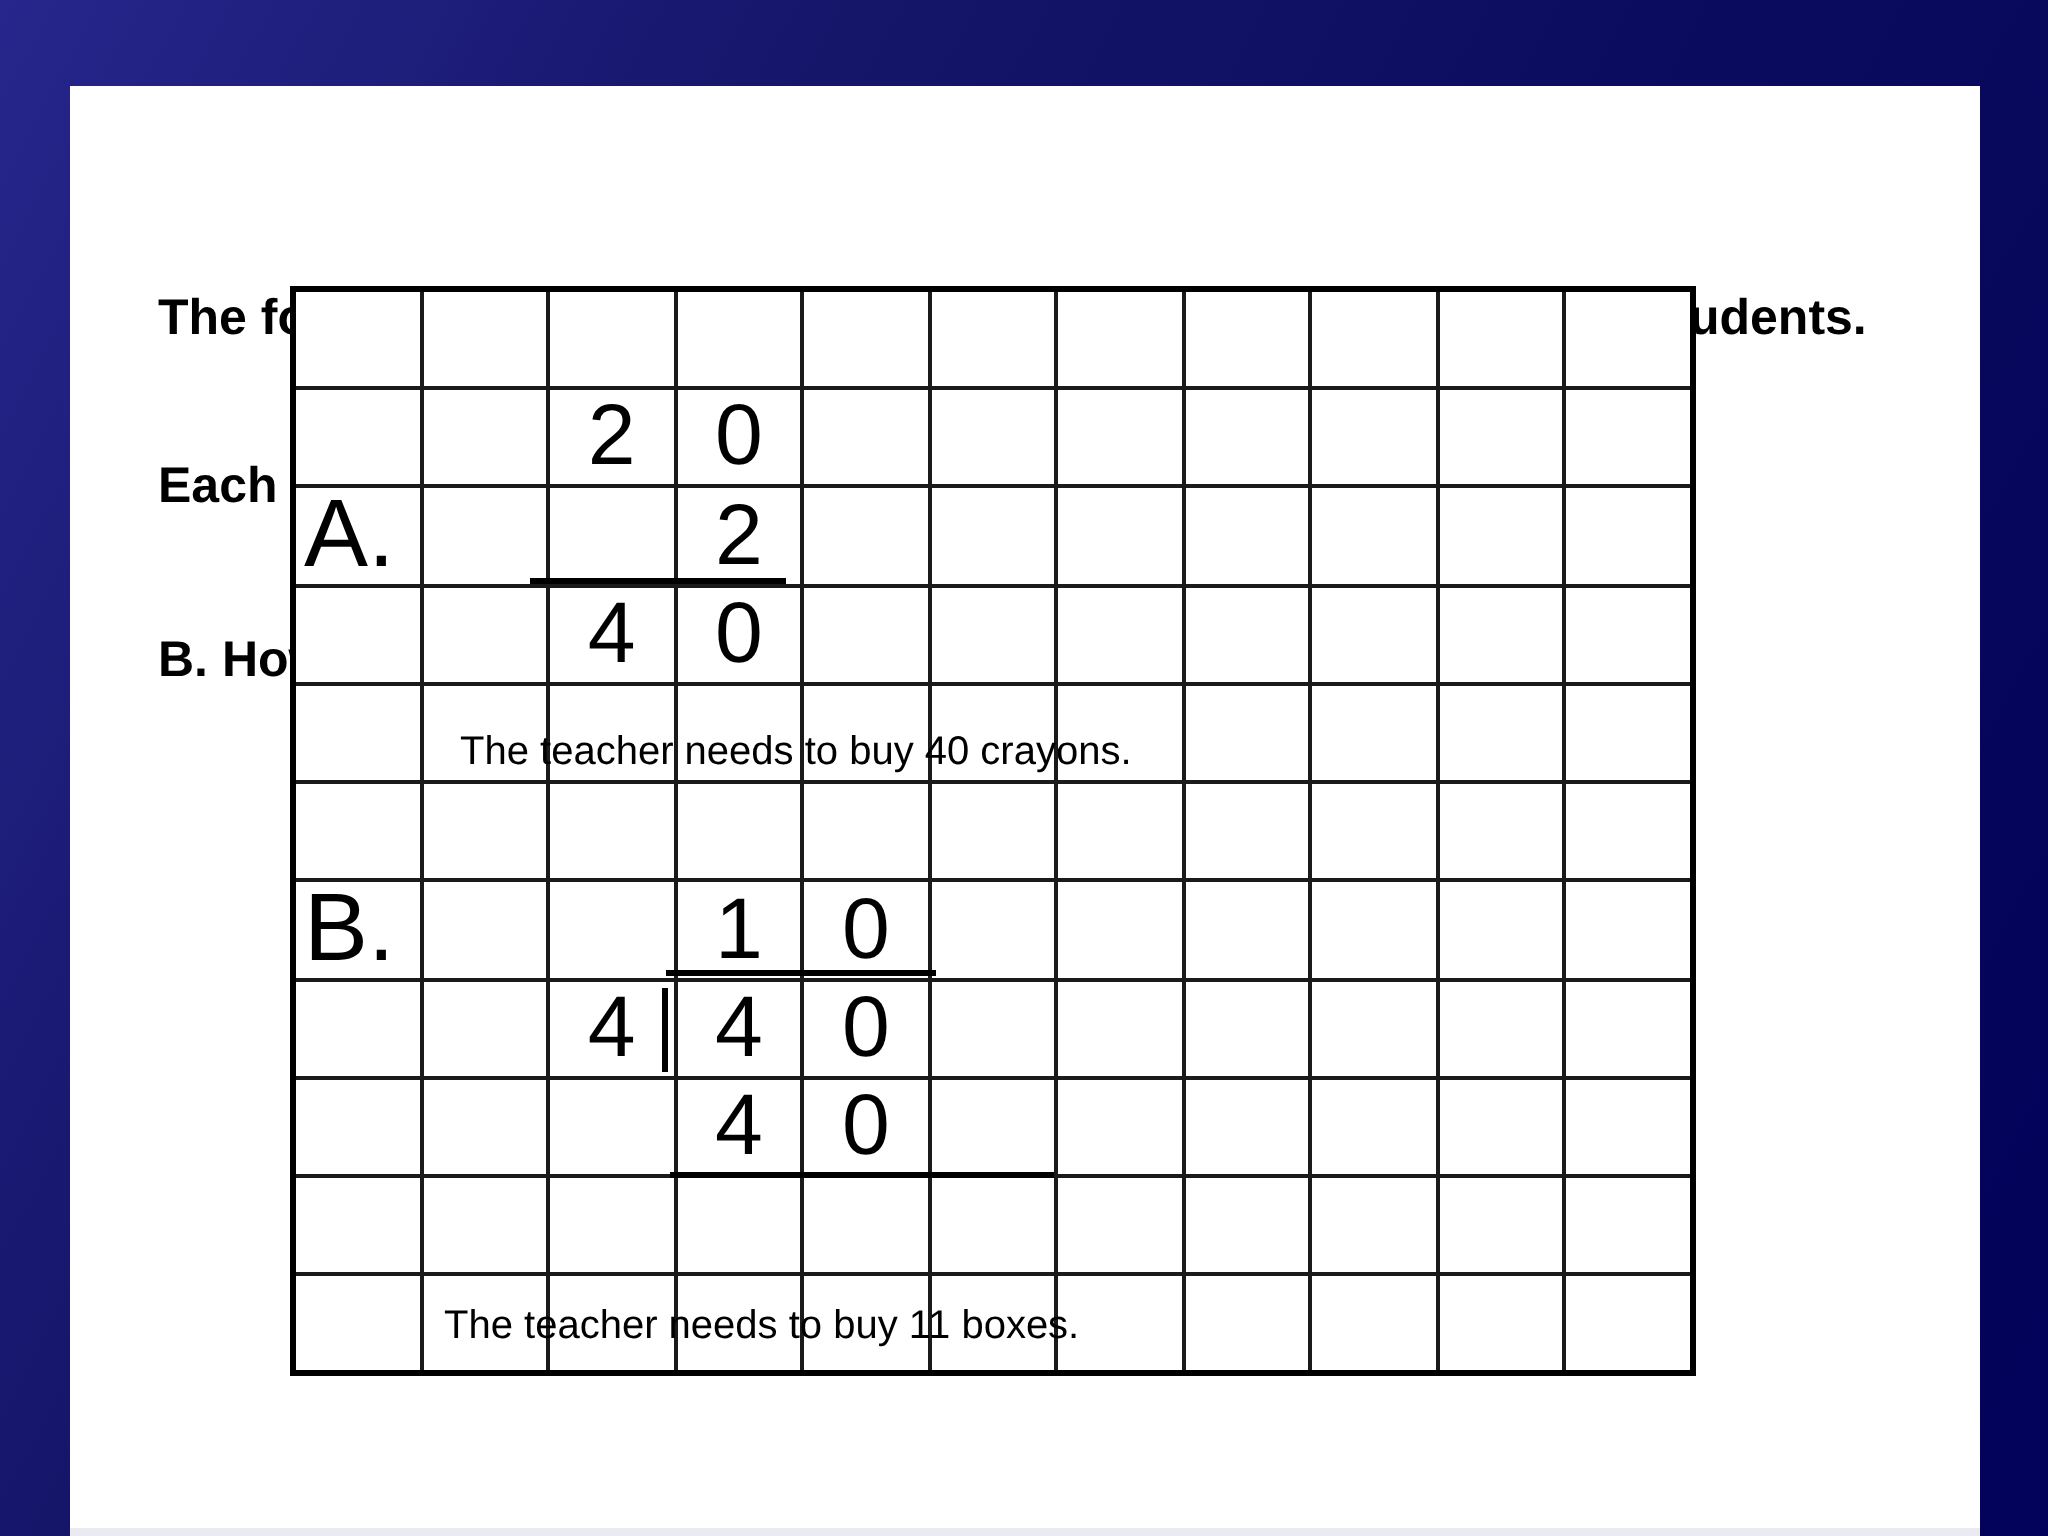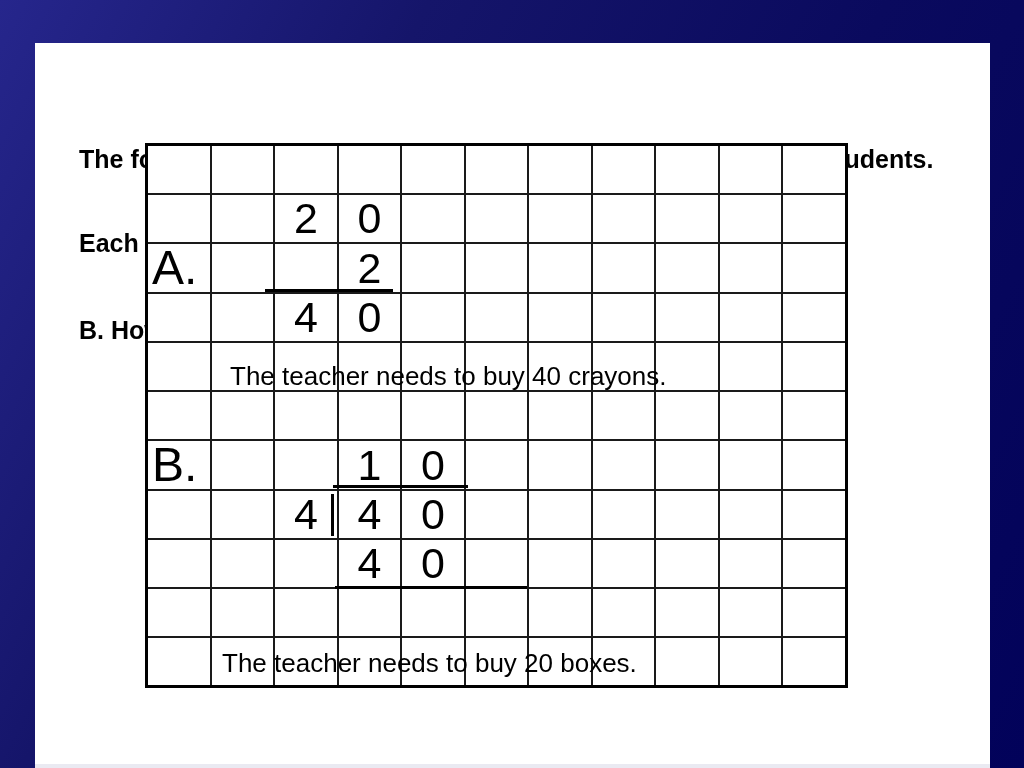--- a/index.html
+++ b/index.html
@@ -64,21 +64,21 @@
   
   .bar { position: absolute; background: #000; }
   #mult-bar { left: 265px; top: 289px; width: 128px; height: 3px; }
   #quot-bar { left: 333px; top: 485px; width: 135px; height: 3px; }
   #div-vbar { left: 331px; top: 494px; width: 3px; height: 42px; }
   #sub-bar  { left: 335px; top: 586px; width: 192px; height: 3px; }
   
   .answer-text {
     position: absolute;
     color: #000;
-    font-size: 26px;
+    font-size: 20px;
     line-height: 26px;
     white-space: nowrap;
   }
   #answer-a { left: 230px; top: 363px; }
   #answer-b { left: 222px; top: 650px; }
 </style>
 </head>
 <body>
 
 <div id="page">
@@ -243,16 +243,16 @@
       <div class="cell"></div>
       <div class="cell"></div>
     </div>
 
   <div class="bar" id="mult-bar"></div>
   <div class="bar" id="quot-bar"></div>
   <div class="bar" id="div-vbar"></div>
   <div class="bar" id="sub-bar"></div>
 
   <div class="answer-text" id="answer-a">The teacher needs to buy 40 crayons.</div>
-  <div class="answer-text" id="answer-b">The teacher needs to buy 20 boxes.</div>
+  <div class="answer-text" id="answer-b">The teacher needs to buy 11 boxes.</div>
 
   <div id="slide-bottom-strip"></div>
 </div>
 
 </body></html>

